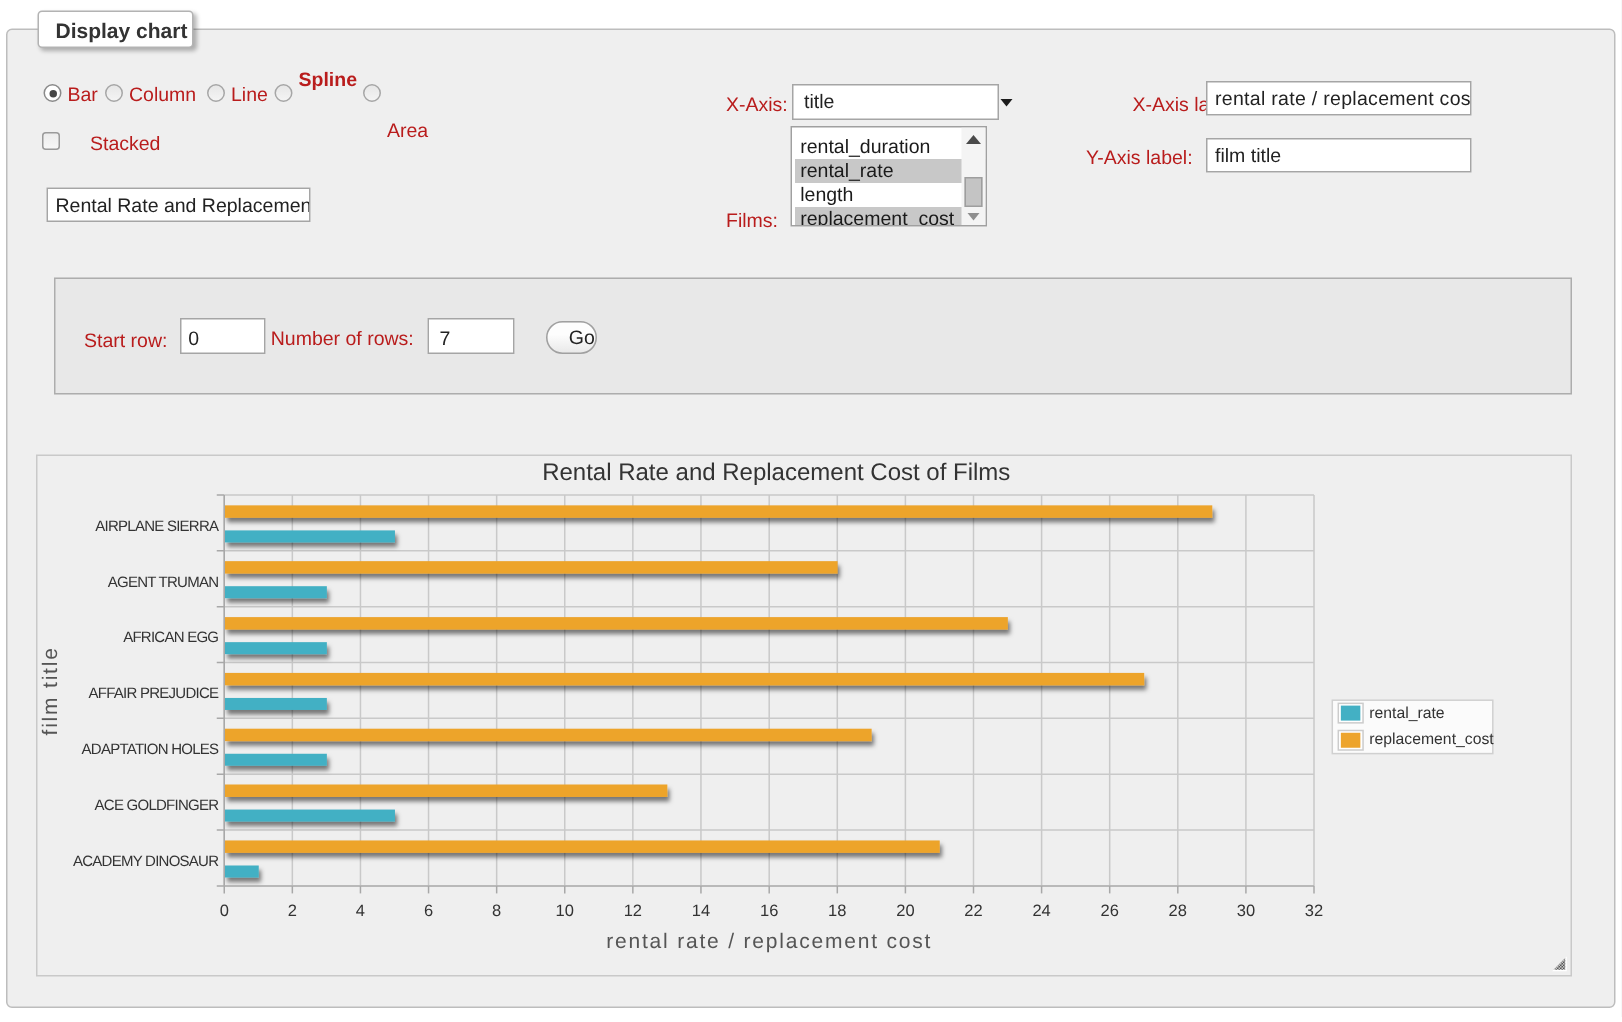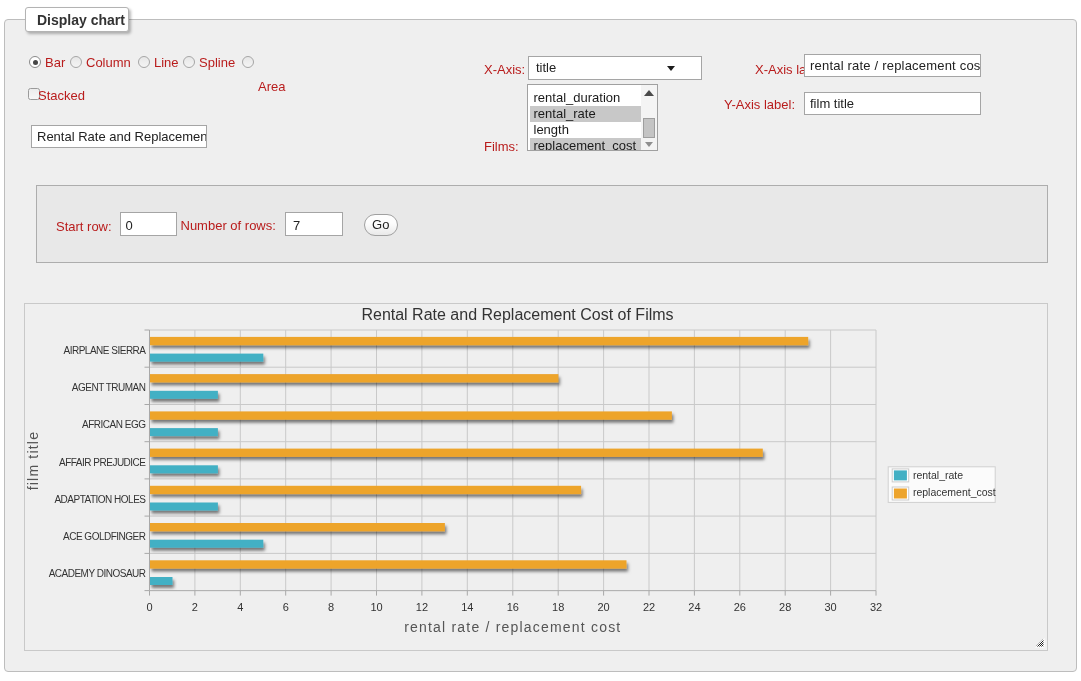--- a/index.html
+++ b/index.html
@@ -19,31 +19,31 @@
 
 <div class="abs" style="left:25px;top:7px;width:104px;height:25px;background:#fff;border:1px solid #b3b3b3;border-radius:3px;box-shadow:2px 2px 3px rgba(0,0,0,0.28);box-sizing:border-box;font-weight:bold;font-size:14px;color:#333;line-height:25px;padding-left:11px;white-space:nowrap;">Display chart</div>
 
 <div class="rad on" style="left:29px;top:56px;"></div>
 <span class="lbl" style="left:45px;top:55px;">Bar</span>
 <div class="rad" style="left:70px;top:56px;"></div>
 <span class="lbl" style="left:86px;top:55px;">Column</span>
 <div class="rad" style="left:138px;top:56px;"></div>
 <span class="lbl" style="left:154px;top:55px;">Line</span>
 <div class="rad" style="left:183px;top:56px;"></div>
-<span class="lbl" style="left:199px;top:55px;">Spline</span>
+<span class="lbl" style="left:199px;top:45px;font-weight:bold;">Spline</span>
 <div class="rad" style="left:242px;top:56px;"></div>
 <span class="lbl" style="left:258px;top:55px;margin-top:24px;">Area</span>
 
 <div class="chk" style="left:28px;top:88px;"></div>
-<span class="lbl" style="left:38px;top:88px;text-align:right;">Stacked</span>
+<span class="lbl" style="left:60px;top:88px;text-align:right;">Stacked</span>
 
 <div class="inp" style="left:31px;top:125px;width:176px;height:23px;">Rental Rate and Replacement Cost of Films</div>
 
 <span class="lbl" style="left:484px;top:61.5px;">X-Axis:</span>
-<div class="inp" style="left:528px;top:56px;width:174px;height:24px;line-height:22px;padding-left:7px;">title</div>
+<div class="inp" style="left:528px;top:56px;width:138px;height:24px;line-height:22px;padding-left:7px;">title</div>
 <div class="abs" style="left:667px;top:65.5px;width:0;height:0;border-left:4.5px solid transparent;border-right:4.5px solid transparent;border-top:5.5px solid #1c1c1c;"></div>
 
 <span class="lbl" style="left:484px;top:138.5px;">Films:</span>
 <div class="abs" style="left:527px;top:84px;width:131px;height:67px;background:#fff;border:1px solid #a0a0a0;box-sizing:border-box;overflow:hidden;">
   <div class="abs" style="left:2px;top:4.6px;width:131px;height:16.15px;font-size:13px;color:#1a1a1a;padding-left:3.5px;line-height:16px;">rental_duration</div>
   <div class="abs" style="left:2px;top:20.75px;width:131px;height:16.15px;background:#c8c8c8;font-size:13px;color:#1a1a1a;padding-left:3.5px;line-height:16px;">rental_rate</div>
   <div class="abs" style="left:2px;top:36.9px;width:131px;height:16.15px;font-size:13px;color:#1a1a1a;padding-left:3.5px;line-height:16px;">length</div>
   <div class="abs" style="left:2px;top:53.05px;width:131px;height:16.15px;background:#c8c8c8;font-size:13px;color:#1a1a1a;padding-left:3.5px;line-height:16px;">replacement_cost</div>
 
   <div class="abs" style="right:0;top:0;width:16px;height:65px;background:#f4f4f4;">
@@ -56,21 +56,21 @@
 <span class="lbl" style="left:725px;top:61.5px;margin-left:30px;">X-Axis label:</span>
 <div class="inp" style="left:804px;top:54px;width:177px;height:23px;letter-spacing:0.2px;">rental rate / replacement cost</div>
 <span class="lbl" style="left:724px;top:96.5px;">Y-Axis label:</span>
 <div class="inp" style="left:804px;top:92px;width:177px;height:23px;">film title</div>
 
 <div class="abs" style="left:36px;top:185px;width:1012px;height:78px;background:#e8e8e8;border:1px solid #adadad;box-sizing:border-box;"></div>
 <span class="lbl" style="left:56px;top:219px;">Start row:</span>
 <div class="inp" style="left:119.5px;top:212px;width:57px;height:24px;line-height:25px;">0</div>
 <span class="lbl" style="left:180.5px;top:218px;">Number of rows:</span>
 <div class="inp" style="left:285px;top:212px;width:58px;height:24px;line-height:25px;padding-left:7px;">7</div>
-<div class="abs" style="left:364px;top:213.5px;width:33.5px;height:22px;border:1px solid #a0a0a0;border-radius:11px;background:linear-gradient(#fdfdfd 40%,#e9e9e9);box-sizing:border-box;text-align:center;font-size:13px;color:#222;line-height:20px;">Go</div>
+<div class="abs" style="left:364px;top:213.5px;width:33.5px;height:22px;border:1px solid #a0a0a0;border-radius:11px;background:linear-gradient(#fdfdfd 40%,#e9e9e9);box-sizing:border-box;text-align:right;font-size:13px;color:#222;line-height:20px;">Go</div>
 
 <div class="abs" style="left:24px;top:303px;width:1024px;height:348px;background:#efefef;border:1px solid #c9c9c9;box-sizing:border-box;">
 <svg width="1022" height="346" style="display:block;">
   <defs>
         <pattern id="grip" width="2" height="2" patternUnits="userSpaceOnUse">
           <rect width="2" height="2" fill="none"></rect>
           <rect width="1" height="1" fill="#1e1e1e"></rect>
           <rect x="1" y="1" width="1" height="1" fill="#1e1e1e"></rect>
         </pattern>
     <filter id="sh" x="-20%" y="-80%" width="140%" height="260%">

